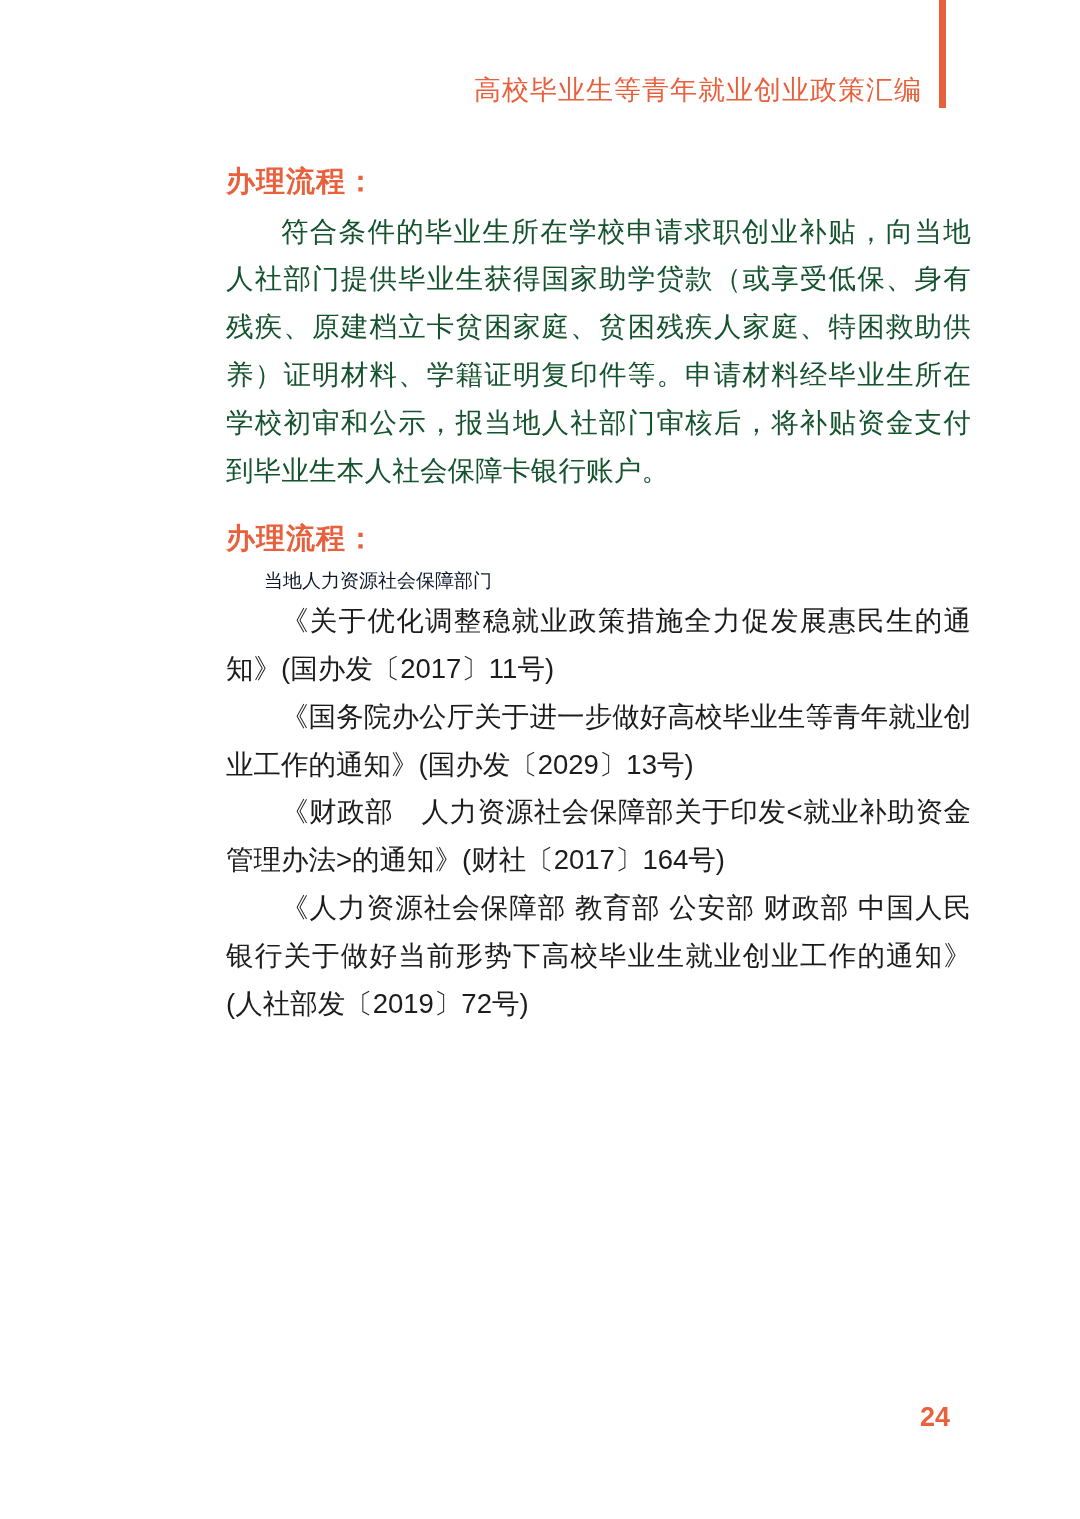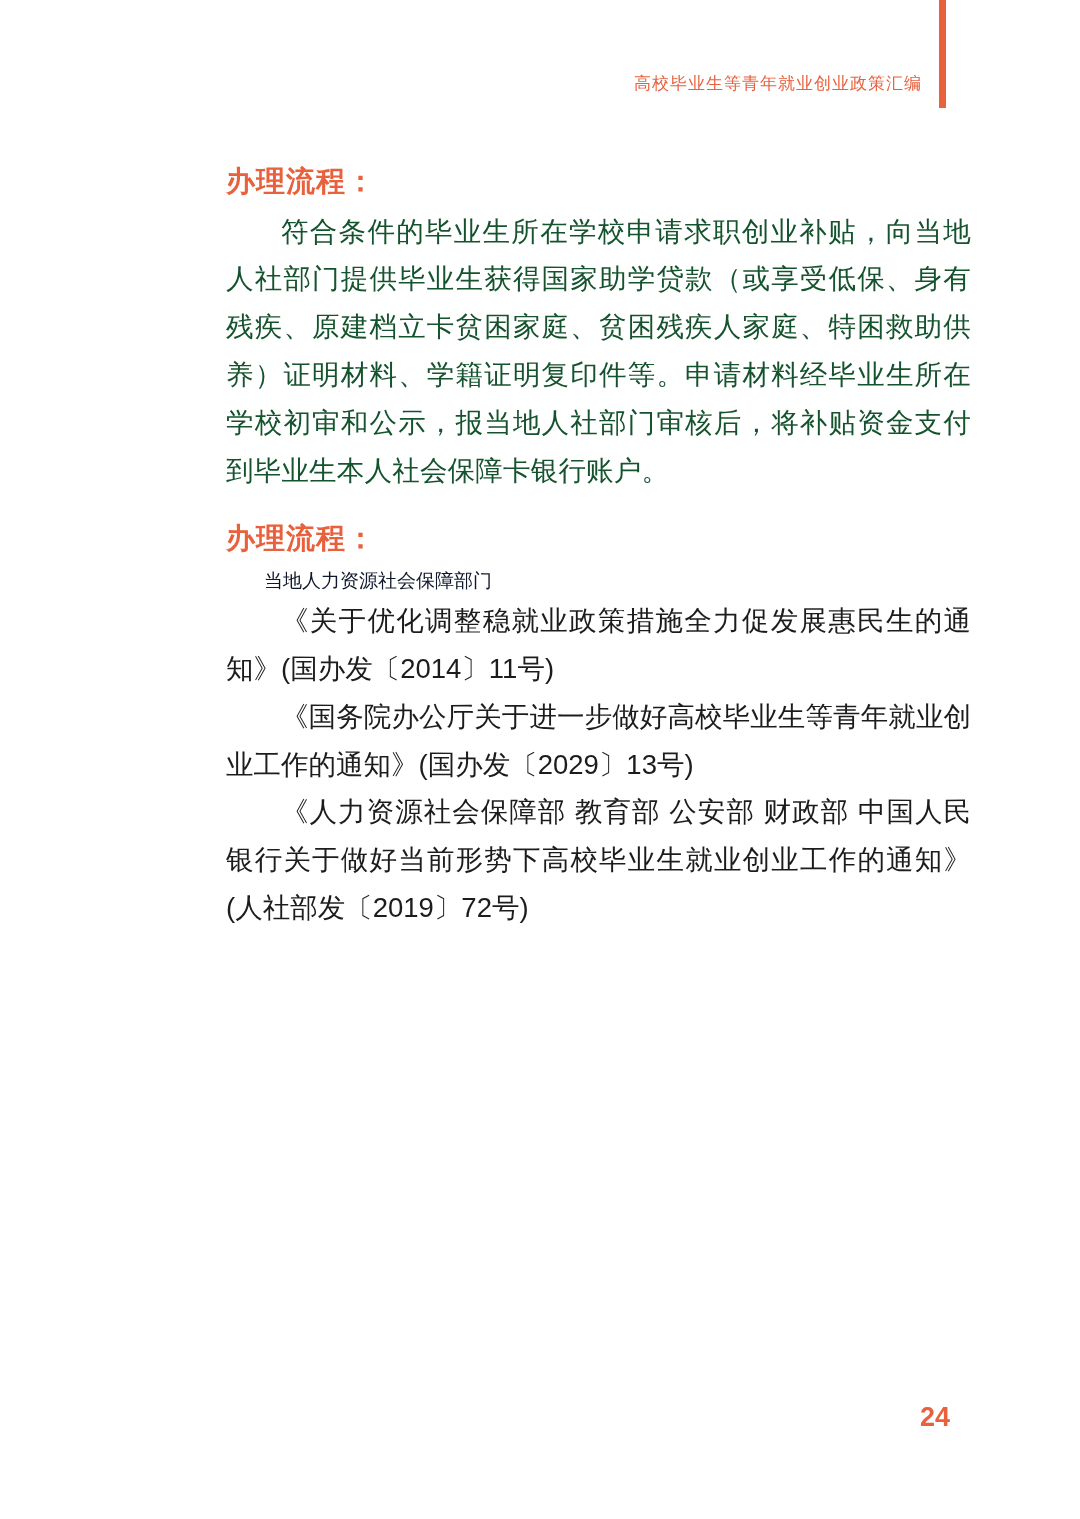--- a/index.html
+++ b/index.html
@@ -29,21 +29,21 @@
     top: 0;
     right: 134px;
     width: 7px;
     height: 108px;
     background: #e8603c;
   }
   .header-title {
     position: absolute;
     top: 72px;
     right: 158px;
-    font-size: 17px;
+    font-size: 27px;
     letter-spacing: 1px;
     color: #e8603c;
     white-space: nowrap;
   }
 
   
   .content {
     position: absolute;
     top: 160px;
     left: 203px;
@@ -119,20 +119,21 @@
 
 <div class="content">
 
   <h2 class="section-heading">办理流程：</h2>
   <p class="body-block indent-2">符合条件的毕业生所在学校申请求职创业补贴，向当地人社部门提供毕业生获得国家助学贷款（或享受低保、身有残疾、原建档立卡贫困家庭、贫困残疾人家庭、特困救助供养）证明材料、学籍证明复印件等。申请材料经毕业生所在学校初审和公示，报当地人社部门审核后，将补贴资金支付到毕业生本人社会保障卡银行账户。</p>
 
   <h2 class="section-heading heading-gap">办理流程：</h2>
   <p class="agency-line">当地人力资源社会保障部门</p>
 
   <ul class="policy-list">
-    <li>《关于优化调整稳就业政策措施全力促发展惠民生的通知》(国办发〔2014〕11号)</li>
+    <li>《关于优化调整稳就业政策措施全力促发展惠民生的通知》(国办发〔2017〕11号)</li>
     <li>《国务院办公厅关于进一步做好高校毕业生等青年就业创业工作的通知》(国办发〔2029〕13号)</li>
+    <li>《财政部　人力资源社会保障部关于印发&lt;就业补助资金管理办法&gt;的通知》(财社〔2017〕164号)</li>
     <li>《人力资源社会保障部 教育部 公安部 财政部 中国人民银行关于做好当前形势下高校毕业生就业创业工作的通知》(人社部发〔2019〕72号)</li>
   </ul>
 
 </div>
 
 <div class="page-number">24</div>
 
 </body></html>

